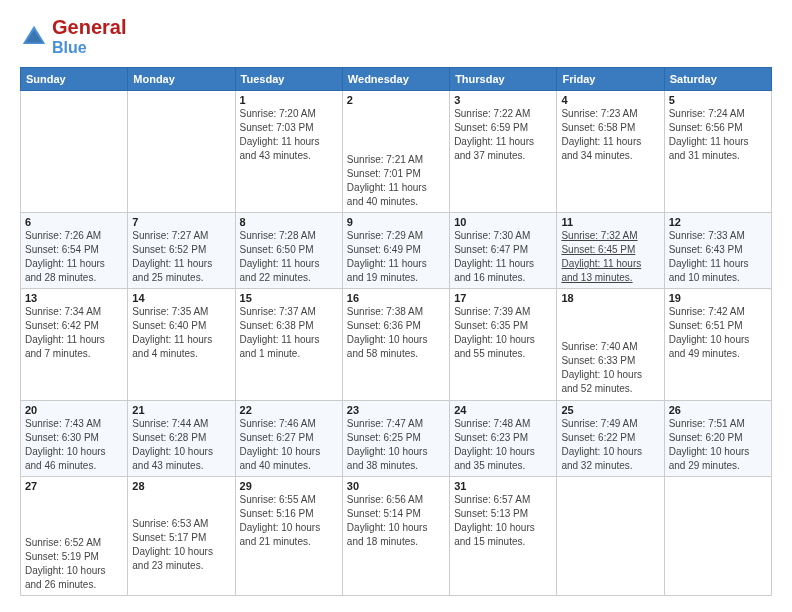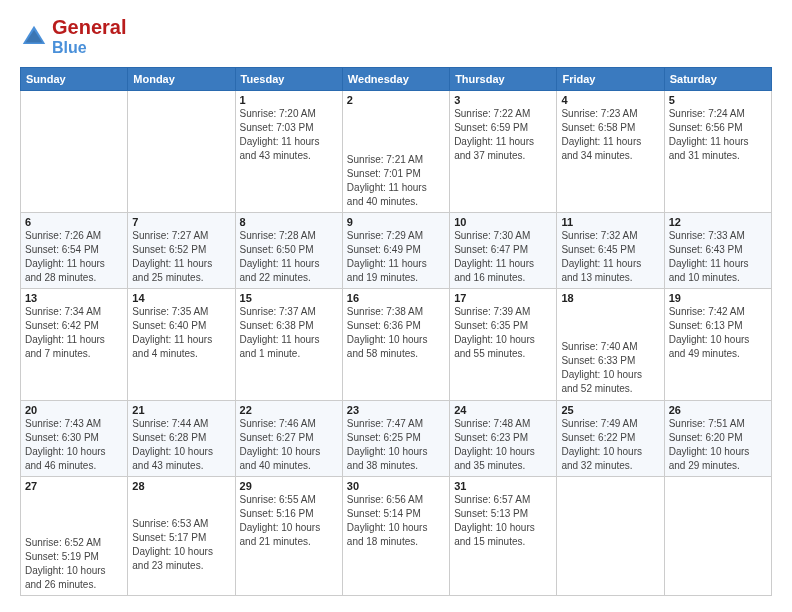--- a/index.html
+++ b/index.html
@@ -185,21 +185,21 @@
 Daylight: 11 hours and 19 minutes.</div>
           </td>
           <td>
             <span class="day-number">10</span>
             <div class="day-info" style="white-space: pre-line;">Sunrise: 7:30 AM
 Sunset: 6:47 PM
 Daylight: 11 hours and 16 minutes.</div>
           </td>
           <td>
             <span class="day-number">11</span>
-            <div class="day-info" style="white-space: pre-line;">Sunrise: 7:32 AM
+            <div class="day-info" style="white-space: pre-line; text-decoration: underline;">Sunrise: 7:32 AM
 Sunset: 6:45 PM
 Daylight: 11 hours and 13 minutes.</div>
           </td>
           <td>
             <span class="day-number">12</span>
             <div class="day-info" style="white-space: pre-line;">Sunrise: 7:33 AM
 Sunset: 6:43 PM
 Daylight: 11 hours and 10 minutes.</div>
           </td>
         </tr>
@@ -236,21 +236,21 @@
           </td>
           <td>
             <span class="day-number">18</span>
             <div class="day-info" style="white-space: pre-line; margin-top: 36px;">Sunrise: 7:40 AM
 Sunset: 6:33 PM
 Daylight: 10 hours and 52 minutes.</div>
           </td>
           <td>
             <span class="day-number">19</span>
             <div class="day-info" style="white-space: pre-line;">Sunrise: 7:42 AM
-Sunset: 6:13 PM
+Sunset: 6:51 PM
 Daylight: 10 hours and 49 minutes.</div>
           </td>
         </tr>
         <tr>
           <td>
             <span class="day-number">20</span>
             <div class="day-info" style="white-space: pre-line;">Sunrise: 7:43 AM
 Sunset: 6:30 PM
 Daylight: 10 hours and 46 minutes.</div>
           </td>

